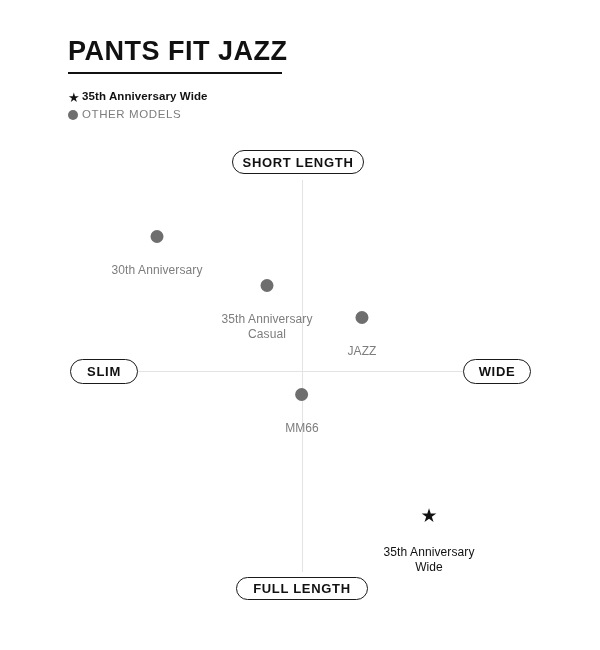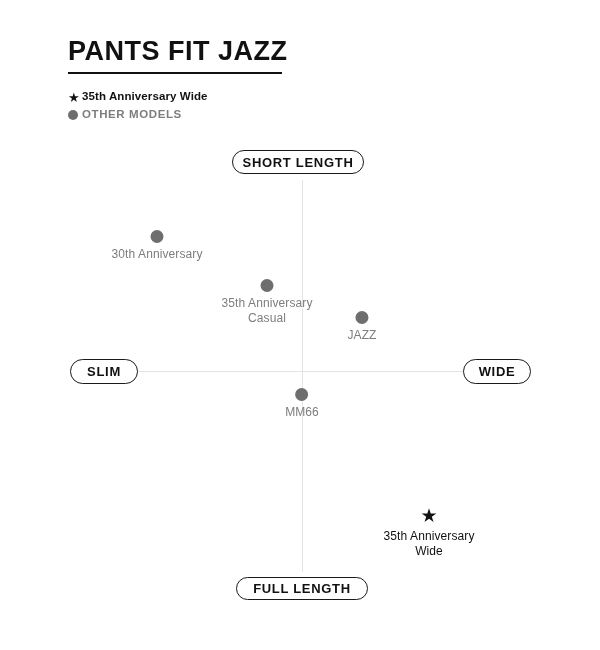--- a/index.html
+++ b/index.html
@@ -81,21 +81,21 @@
     line-height: 1;
     white-space: nowrap;
   }
   .legend-label.primary {
     color: #111111;
     font-weight: 700;
     letter-spacing: 0.1px;
   }
   .legend-label.secondary {
     color: #7d7d7d;
-    font-weight: 700;
+    font-weight: 400;
     letter-spacing: 0.6px;
   }
 
   
   .axis-v {
     position: absolute;
     left: 302px;
     top: 180px;
     width: 1px;
     height: 392px;
@@ -156,21 +156,21 @@
     height: 13px;
     border-radius: 50%;
     background: #6e6e6e;
   }
   .point .star {
     font-size: 19px;
     line-height: 19px;
     color: #111111;
   }
   .point .plabel {
-    margin-top: 4px;
+    margin-top: 20px;
     font-size: 12px;
     line-height: 15px;
     text-align: center;
     white-space: pre-line;
     color: #7d7d7d;
     letter-spacing: 0.1px;
   }
   .point.highlight .plabel {
     color: #111111;
     font-weight: 400;

